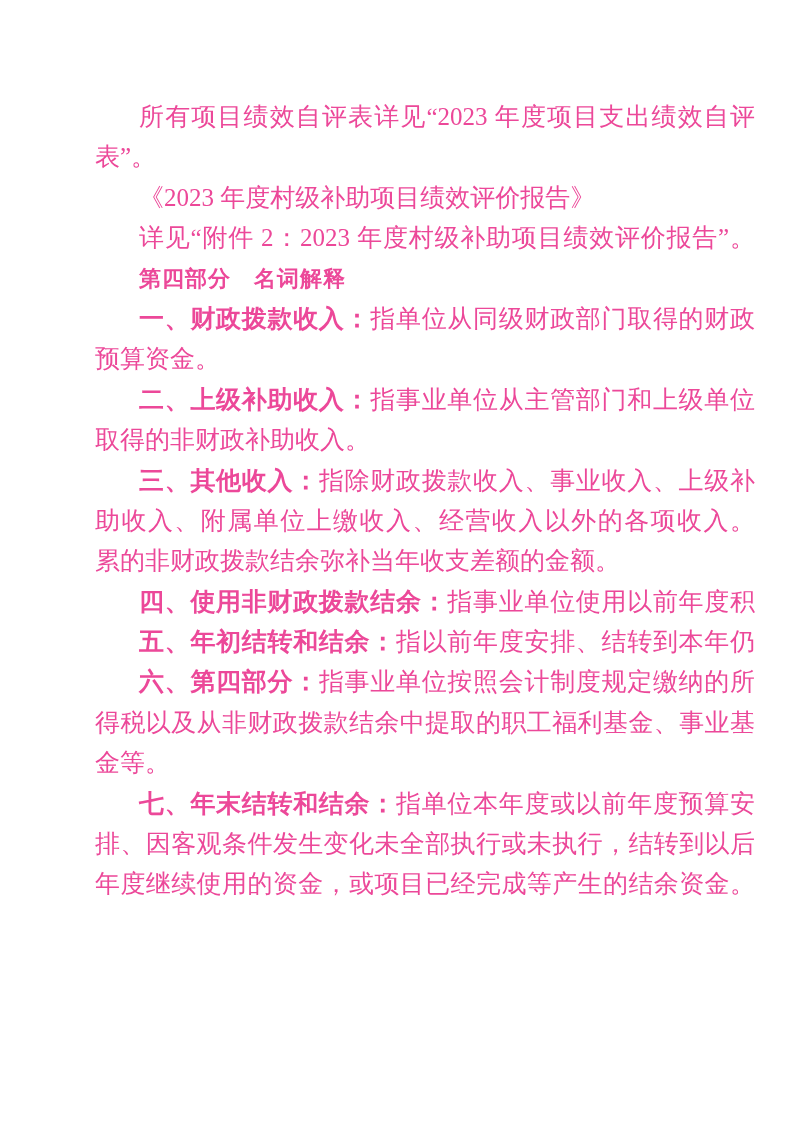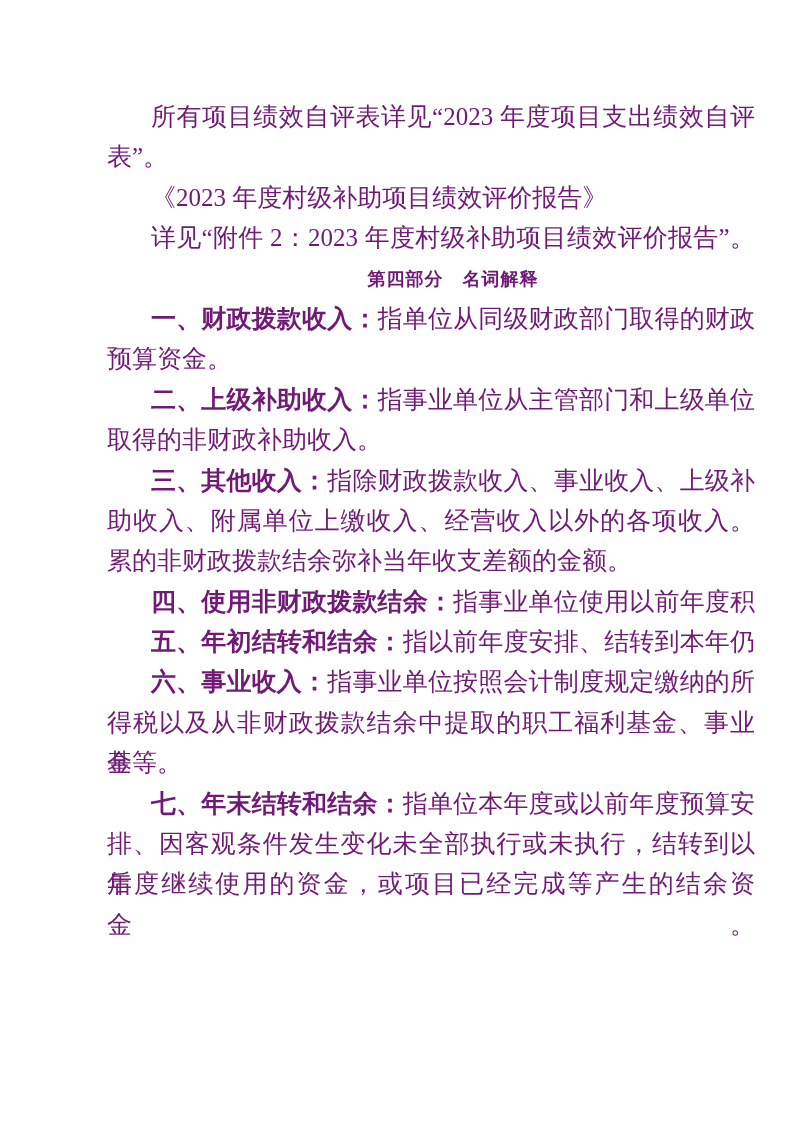--- a/index.html
+++ b/index.html
@@ -16,44 +16,42 @@
     top: 97px;
     left: 95px;
     width: 660px;
   }
   .ln {
     font-family: "Liberation Serif", "DejaVu Serif", serif;
     font-size: 25px;
     line-height: 40.4px;
     height: 40.4px;
     white-space: nowrap;
-    color: #701a75;
-    margin-left: 12px;
+    color: #ec4899;
   }
   
   .ln.fill {
     white-space: normal;
     text-align: justify;
     text-align-last: justify;
   }
   
   .ln.indent { text-indent: 44px; }
   
   .ln.h3 {
     font-weight: bold;
     text-indent: 5px;
     letter-spacing: 1px;
   }
   
   .ln.part {
     font-family: "DejaVu Sans", "Liberation Sans", sans-serif;
     font-weight: bold;
-    font-size: 18px;
+    font-size: 22px;
     letter-spacing: 1px;
-    text-align: center;
   }
   .lead { font-weight: bold; }
 </style>
 </head>
 <body>
 
 <div class="page">
   <div class="textblock">
 
     <div class="ln indent fill"><span>所有项目绩效自评表详见“2023 年度项目支出绩效自评</span></div>
@@ -72,21 +70,21 @@
     <div class="ln"><span>取得的非财政补助收入。</span></div>
 
     <div class="ln indent fill"><b class="lead">三、其他收入：</b><span>指除财政拨款收入、事业收入、上级补</span></div>
     <div class="ln fill"><span>助收入、附属单位上缴收入、经营收入以外的各项收入。</span></div>
 
     <div class="ln"><span>累的非财政拨款结余弥补当年收支差额的金额。</span></div>
     <div class="ln indent fill"><b class="lead">四、使用非财政拨款结余：</b><span>指事业单位使用以前年度积</span></div>
 
     <div class="ln indent fill"><b class="lead">五、年初结转和结余：</b><span>指以前年度安排、结转到本年仍</span></div>
 
-    <div class="ln indent fill"><b class="lead">六、事业收入：</b><span>指事业单位按照会计制度规定缴纳的所</span></div>
+    <div class="ln indent fill"><b class="lead">六、第四部分：</b><span>指事业单位按照会计制度规定缴纳的所</span></div>
     <div class="ln fill"><span>得税以及从非财政拨款结余中提取的职工福利基金、事业基</span></div>
     <div class="ln"><span>金等。</span></div>
 
     <div class="ln indent fill"><b class="lead">七、年末结转和结余：</b><span>指单位本年度或以前年度预算安</span></div>
     <div class="ln fill"><span>排、因客观条件发生变化未全部执行或未执行，结转到以后</span></div>
     <div class="ln fill"><span>年度继续使用的资金，或项目已经完成等产生的结余资金。</span></div>
 
   </div>
 </div>
 

